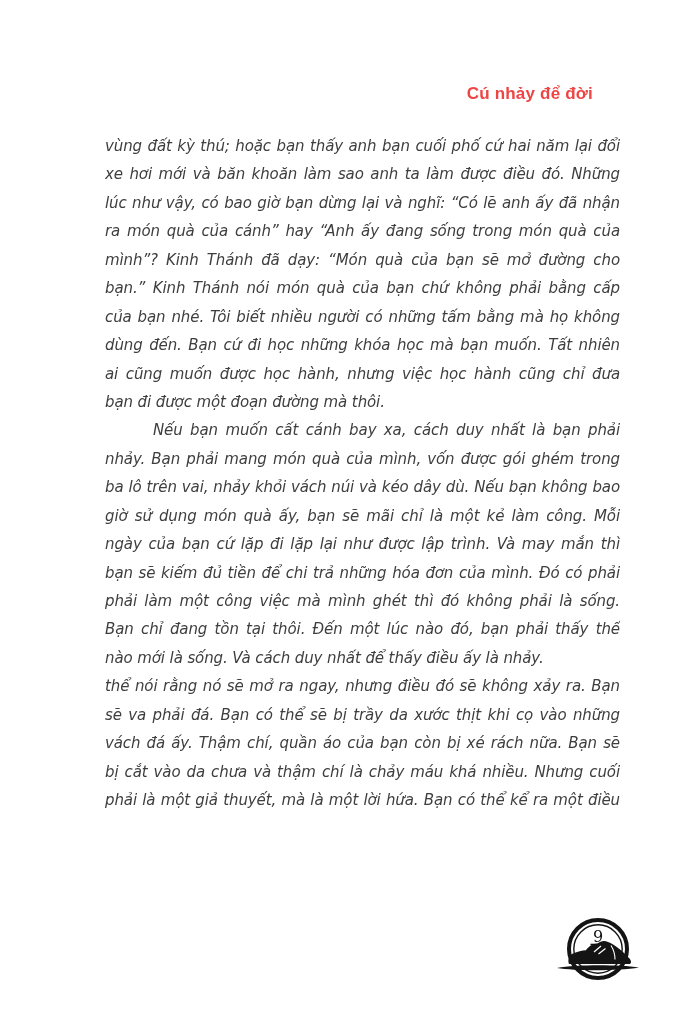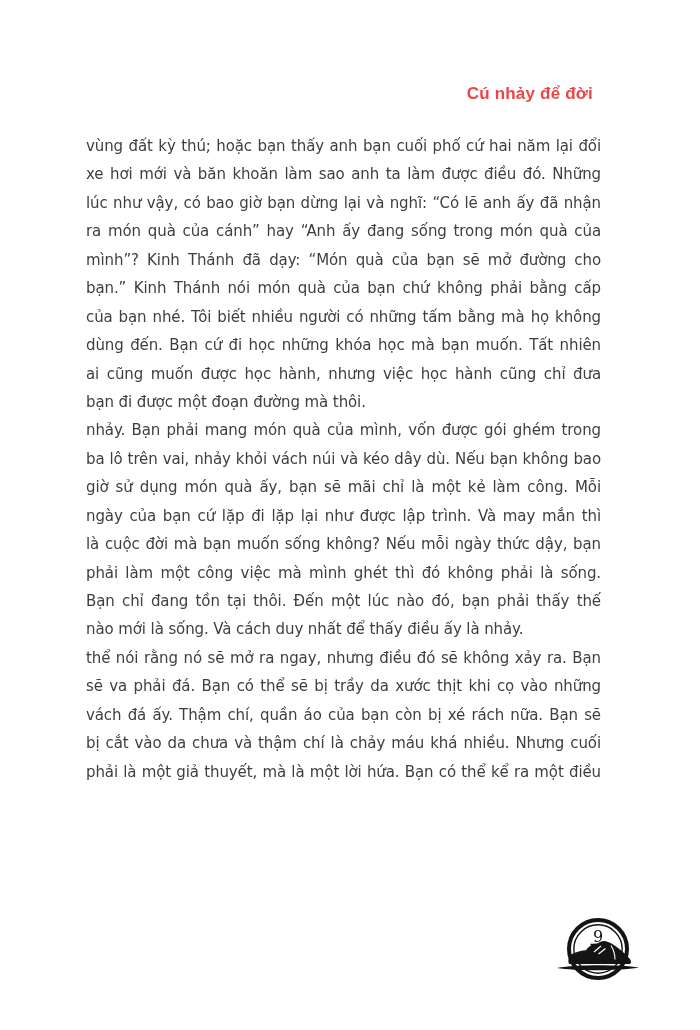--- a/index.html
+++ b/index.html
@@ -15,22 +15,23 @@
     right: 107px;
     font-family: "Liberation Sans", sans-serif;
     font-weight: 700;
     font-size: 17px;
     letter-spacing: 0.2px;
     color: #ef4444;
   }
   .body-text {
     position: absolute;
     top: 132px;
-    left: 86px;
+    left: 105px;
     width: 515px;
+    font-style: italic;
     font-size: 15px;
     color: #3e3e3e;
     letter-spacing: -0.1px;
   }
   .line {
     display: block;
     height: 28.45px;
     line-height: 28.45px;
     overflow: hidden;
     white-space: normal;
@@ -57,25 +58,26 @@
   <div class="line just">xe hơi mới và băn khoăn làm sao anh ta làm được điều đó. Những</div>
   <div class="line just">lúc như vậy, có bao giờ bạn dừng lại và nghĩ: “Có lẽ anh ấy đã nhận</div>
   <div class="line just">ra món quà của cánh” hay “Anh ấy đang sống trong món quà của</div>
   <div class="line just">mình”? Kinh Thánh đã dạy: “Món quà của bạn sẽ mở đường cho</div>
   <div class="line just">bạn.” Kinh Thánh nói món quà của bạn chứ không phải bằng cấp</div>
   <div class="line just">của bạn nhé. Tôi biết nhiều người có những tấm bằng mà họ không</div>
   <div class="line just">dùng đến. Bạn cứ đi học những khóa học mà bạn muốn. Tất nhiên</div>
   <div class="line just">ai cũng muốn được học hành, nhưng việc học hành cũng chỉ đưa</div>
   <div class="line last">bạn đi được một đoạn đường mà thôi.</div>
 
+  <div class="line just indent">Nếu bạn muốn cất cánh bay xa, cách duy nhất là bạn phải</div>
   <div class="line just">nhảy. Bạn phải mang món quà của mình, vốn được gói ghém trong</div>
   <div class="line just">ba lô trên vai, nhảy khỏi vách núi và kéo dây dù. Nếu bạn không bao</div>
   <div class="line just">giờ sử dụng món quà ấy, bạn sẽ mãi chỉ là một kẻ làm công. Mỗi</div>
   <div class="line just">ngày của bạn cứ lặp đi lặp lại như được lập trình. Và may mắn thì</div>
-  <div class="line just">là cuộc đời mà bạn muốn sống không? Nếu mỗi ngày thức dậy, bạn</div>
+  <div class="line just">bạn sẽ kiếm đủ tiền để chi trả những hóa đơn của mình. Đó có phải</div>
   <div class="line just">phải làm một công việc mà mình ghét thì đó không phải là sống.</div>
   <div class="line just">Bạn chỉ đang tồn tại thôi. Đến một lúc nào đó, bạn phải thấy thế</div>
   <div class="line last">nào mới là sống. Và cách duy nhất để thấy điều ấy là nhảy.</div>
 
   <div class="line just">thể nói rằng nó sẽ mở ra ngay, nhưng điều đó sẽ không xảy ra. Bạn</div>
   <div class="line just">sẽ va phải đá. Bạn có thể sẽ bị trầy da xước thịt khi cọ vào những</div>
   <div class="line just">vách đá ấy. Thậm chí, quần áo của bạn còn bị xé rách nữa. Bạn sẽ</div>
   <div class="line just">bị cắt vào da chưa và thậm chí là chảy máu khá nhiều. Nhưng cuối</div>
   <div class="line just">phải là một giả thuyết, mà là một lời hứa. Bạn có thể kể ra một điều</div>
 </div>

